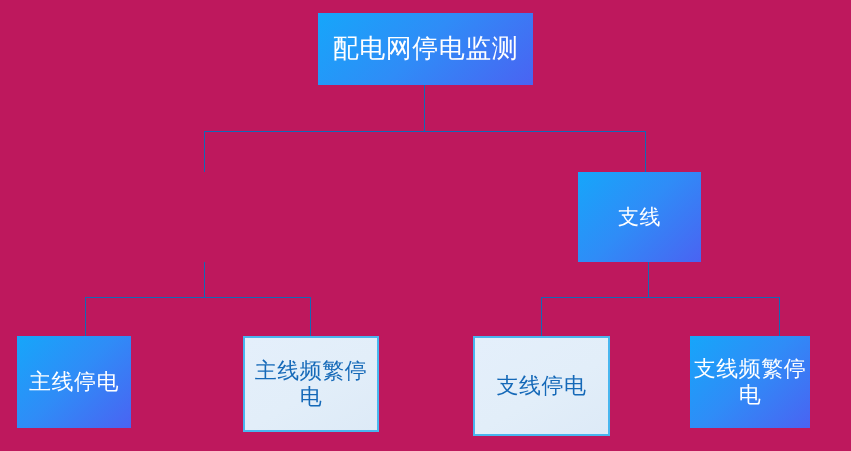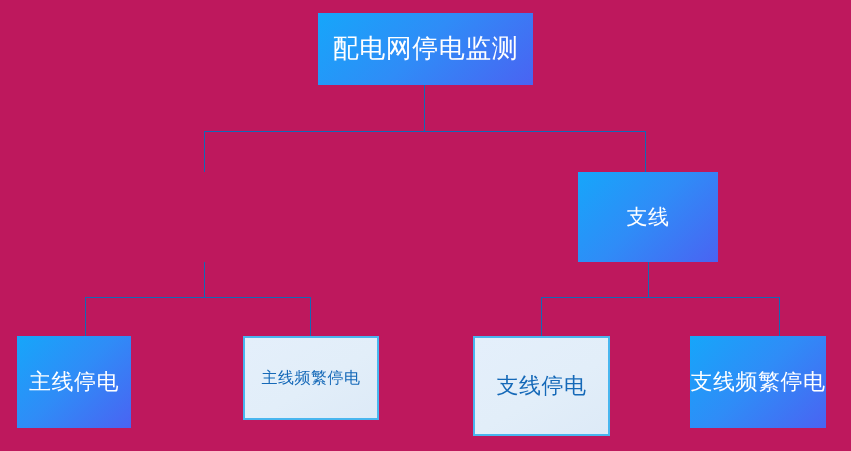--- a/index.html
+++ b/index.html
@@ -48,49 +48,49 @@
   #node-main-line {
     left: 134px;
     top: 172px;
     width: 141px;
     height: 90px;
     font-size: 21px;
   }
   #node-branch-line {
     left: 578px;
     top: 172px;
-    width: 140px;
+    width: 123px;
     height: 90px;
     font-size: 21px;
   }
   #node-main-outage {
     left: 17px;
     top: 336px;
     width: 114px;
     height: 92px;
     font-size: 22px;
   }
   #node-main-frequent-outage {
     left: 243px;
     top: 336px;
     width: 136px;
-    height: 84px;
-    font-size: 16px;
+    height: 96px;
+    font-size: 22px;
   }
   #node-branch-outage {
     left: 473px;
     top: 336px;
     width: 137px;
     height: 100px;
     font-size: 22px;
   }
   #node-branch-frequent-outage {
     left: 690px;
     top: 336px;
-    width: 136px;
+    width: 120px;
     height: 92px;
     font-size: 22px;
   }
   .connector {
     position: absolute;
     background: #1368b6;
   }
   .connector.v {
     width: 1px;
   }

